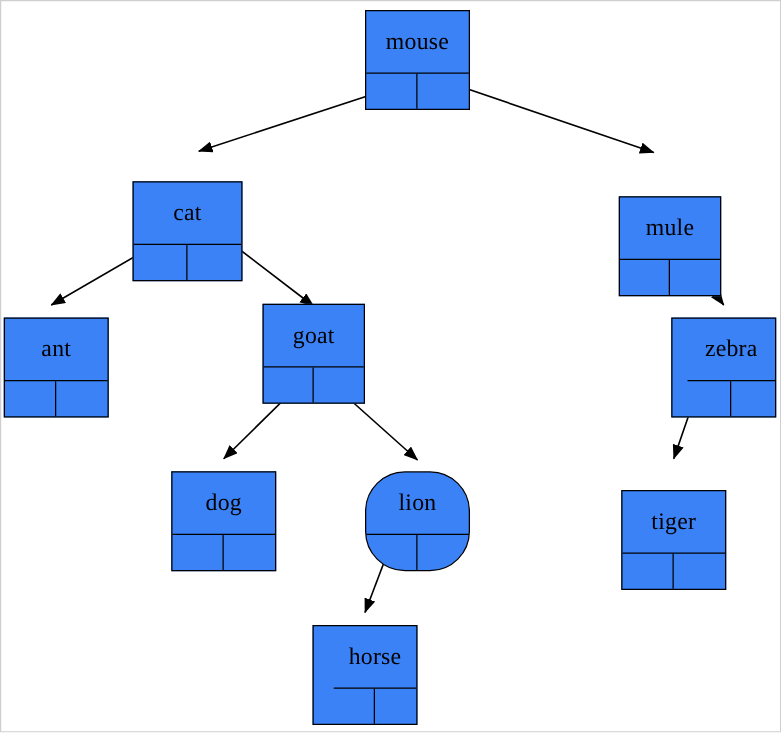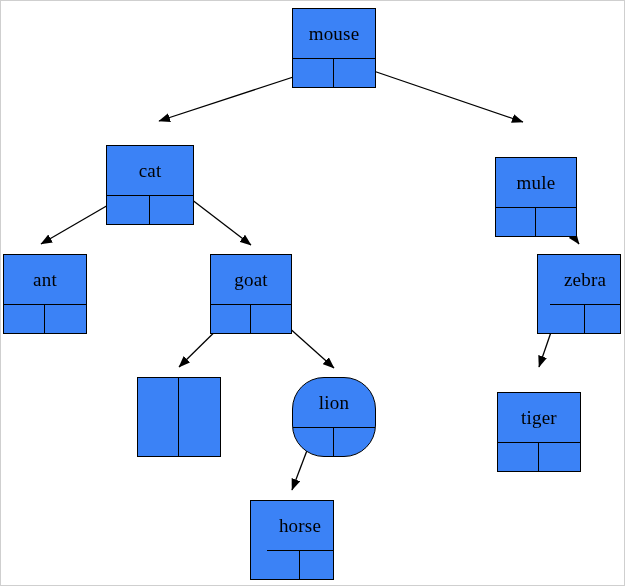--- a/index.html
+++ b/index.html
@@ -107,35 +107,36 @@
           <div class="ptr right"></div>
         </div>
       </div>
       <div class="node" style="left: 2px; top: 253px; width: 84px; height: 80px; border-color: rgb(0, 0, 0);">
         <div class="node-label" style="color: rgb(0, 0, 0); border-bottom-color: rgb(0, 0, 0);">ant</div>
         <div class="node-pointers">
           <div class="ptr left" style="border-right-color: rgb(0, 0, 0);"></div>
           <div class="ptr right"></div>
         </div>
       </div>
-      <div class="node" style="left: 209px; top: 253px; width: 82px; height: 80px; border-color: rgb(0, 0, 0);">
+      <div class="node" style="left: 209px; top: 242px; width: 82px; height: 80px; border-color: rgb(0, 0, 0);">
         <div class="node-label" style="color: rgb(0, 0, 0); border-bottom-color: rgb(0, 0, 0);">goat</div>
         <div class="node-pointers">
           <div class="ptr left" style="border-right-color: rgb(0, 0, 0);"></div>
           <div class="ptr right"></div>
         </div>
       </div>
       <div class="node" style="left: 536px; top: 253px; width: 84px; height: 80px; border-color: rgb(0, 0, 0); padding-left: 12px;">
         <div class="node-label" style="color: rgb(0, 0, 0); border-bottom-color: rgb(0, 0, 0);">zebra</div>
         <div class="node-pointers">
           <div class="ptr left" style="border-right-color: rgb(0, 0, 0);"></div>
           <div class="ptr right"></div>
         </div>
       </div>
       <div class="node" style="left: 136px; top: 376px; width: 84px; height: 80px; border-color: rgb(0, 0, 0);">
+        <div class="node-label" style="color: rgb(0, 0, 0); border-bottom-color: rgb(0, 0, 0);">dog</div>
         <div class="node-pointers">
           <div class="ptr left" style="border-right-color: rgb(0, 0, 0);"></div>
           <div class="ptr right"></div>
         </div>
       </div>
       <div class="node" style="left: 291px; top: 376px; width: 84px; height: 80px; border-color: rgb(0, 0, 0); border-radius: 32px;">
         <div class="node-label" style="color: rgb(0, 0, 0); border-bottom-color: rgb(0, 0, 0);">lion</div>
         <div class="node-pointers">
           <div class="ptr left" style="border-right-color: rgb(0, 0, 0);"></div>
           <div class="ptr right"></div>

